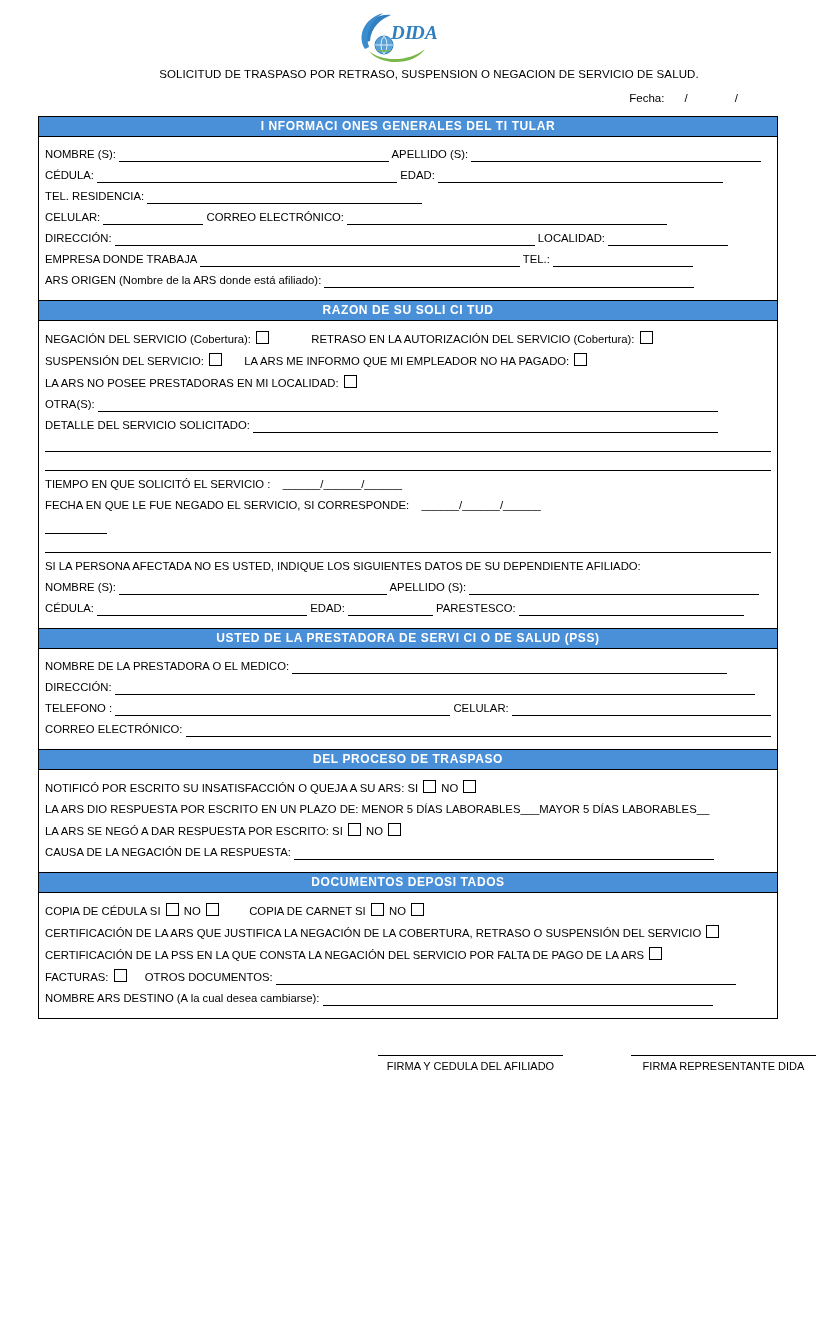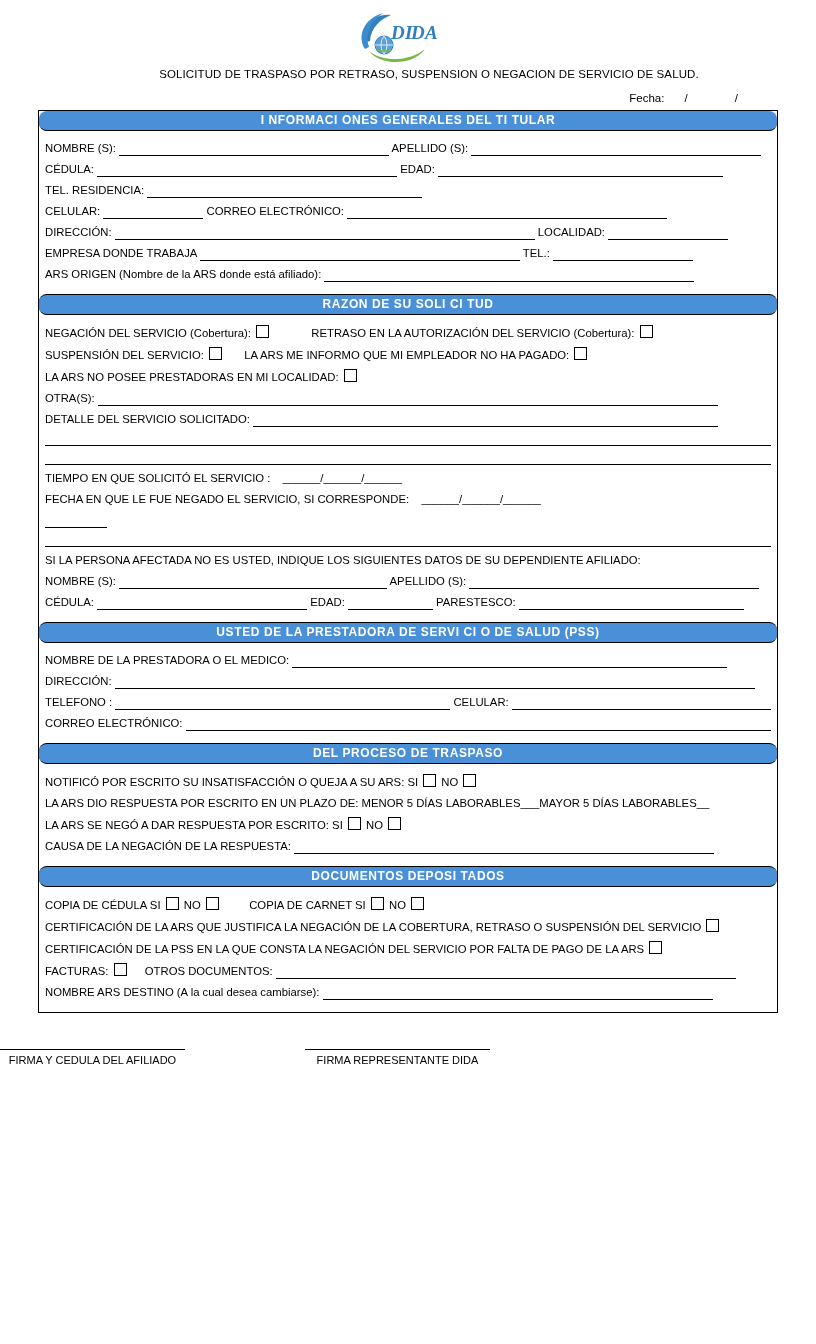--- a/index.html
+++ b/index.html
@@ -48,21 +48,21 @@
     margin-top: 6px;
     color: #000;
     padding-left: 42px;
   }
 
   
   .fecha-row {
     display: flex;
     justify-content: flex-end;
     align-items: baseline;
-    margin: 12px 56px 6px 0;
+    margin: 12px 56px 12px 0;
     font-size: 11.5px;
     text-align: center;
   }
   .fecha-label { font-weight: normal; }
   .fecha-slashes {
     margin-left: 20px;
     letter-spacing: 22px;
   }
 
   
@@ -74,21 +74,20 @@
   .band {
     background: #4a90d9;
     color: #ffffff;
     text-align: center;
     font-size: 12px;
     font-weight: bold;
     letter-spacing: 0.6px;
     padding: 2px 0 3px 0;
     border-top: 1px solid #000;
     border-bottom: 1px solid #000;
-    border-radius: 8px;
   }
   .band.first { border-top: none; }
   .section {
     padding: 4px 6px 6px 6px;
   }
   .line {
     font-size: 11.3px;
     line-height: 15px;
     white-space: nowrap;
     margin: 6px 0 6px 0;
@@ -111,22 +110,22 @@
     width: 11px;
     height: 11px;
     border: 1px solid #000;
     vertical-align: -1px;
     margin: 0 2px;
   }
 
   
   .sign-row {
     display: flex;
-    justify-content: flex-start;
-    gap: 120px;
+    justify-content: flex-end;
+    gap: 68px;
     margin-top: 36px;
   }
   .sign-block {
     text-align: center;
     font-size: 11px;
   }
   .sign-line {
     width: 185px;
     border-top: 1px solid #000;
     margin: 0 auto 3px auto;

